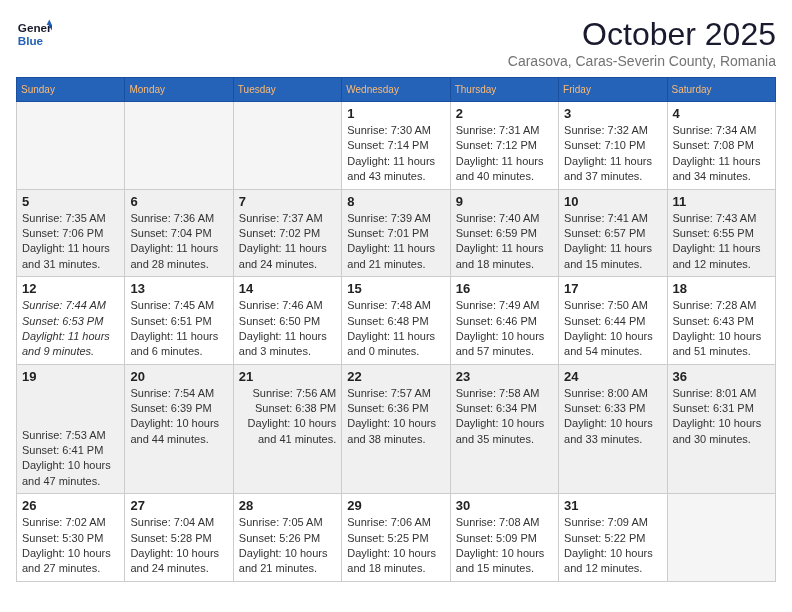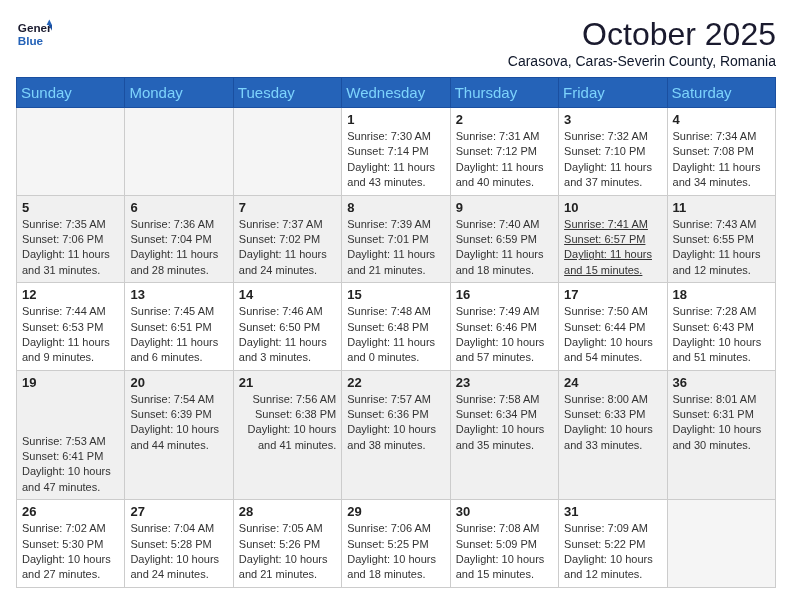--- a/index.html
+++ b/index.html
@@ -28,31 +28,31 @@
     .title-block {
       text-align: right;
     }
     .month-title {
       font-size: 32px;
       color: #1a1a2e;
       font-weight: normal;
     }
     .subtitle {
       font-size: 14px;
-      color: #0f172a;
+      color: #737373;
     }
     .calendar {
       width: 100%;
       border-collapse: collapse;
       border: 1px solid #ccc;
     }
     .calendar th {
       background: #2563b8;
-      color: #7dd3fc;
-      font-size: 15px;
+      color: #fdba74;
+      font-size: 10px;
       padding: 6px 4px;
       text-align: left;
       border: 1px solid #1a4fa0;
       font-weight: normal;
     }
     .calendar td {
       border: 1px solid #ccc;
       vertical-align: top;
       padding: 4px 5px;
       font-size: 11px;
@@ -172,37 +172,37 @@
         </td>
         <td>
           <div class="day-num">9</div>
           <div class="day-info" style="white-space: pre-line;">Sunrise: 7:40 AM
 Sunset: 6:59 PM
 Daylight: 11 hours
 and 18 minutes.</div>
         </td>
         <td>
           <div class="day-num">10</div>
-          <div class="day-info" style="white-space: pre-line; text-decoration: underline;">Sunrise: 7:41 AM
+          <div class="day-info" style="white-space: pre-line;">Sunrise: 7:41 AM
 Sunset: 6:57 PM
 Daylight: 11 hours
 and 15 minutes.</div>
         </td>
         <td>
           <div class="day-num">11</div>
           <div class="day-info" style="white-space: pre-line;">Sunrise: 7:43 AM
 Sunset: 6:55 PM
 Daylight: 11 hours
 and 12 minutes.</div>
         </td>
       </tr>
       <tr>
         <td>
           <div class="day-num">12</div>
-          <div class="day-info" style="white-space: pre-line;">Sunrise: 7:44 AM
+          <div class="day-info" style="white-space: pre-line; font-style: italic;">Sunrise: 7:44 AM
 Sunset: 6:53 PM
 Daylight: 11 hours
 and 9 minutes.</div>
         </td>
         <td>
           <div class="day-num">13</div>
           <div class="day-info" style="white-space: pre-line;">Sunrise: 7:45 AM
 Sunset: 6:51 PM
 Daylight: 11 hours
 and 6 minutes.</div>

